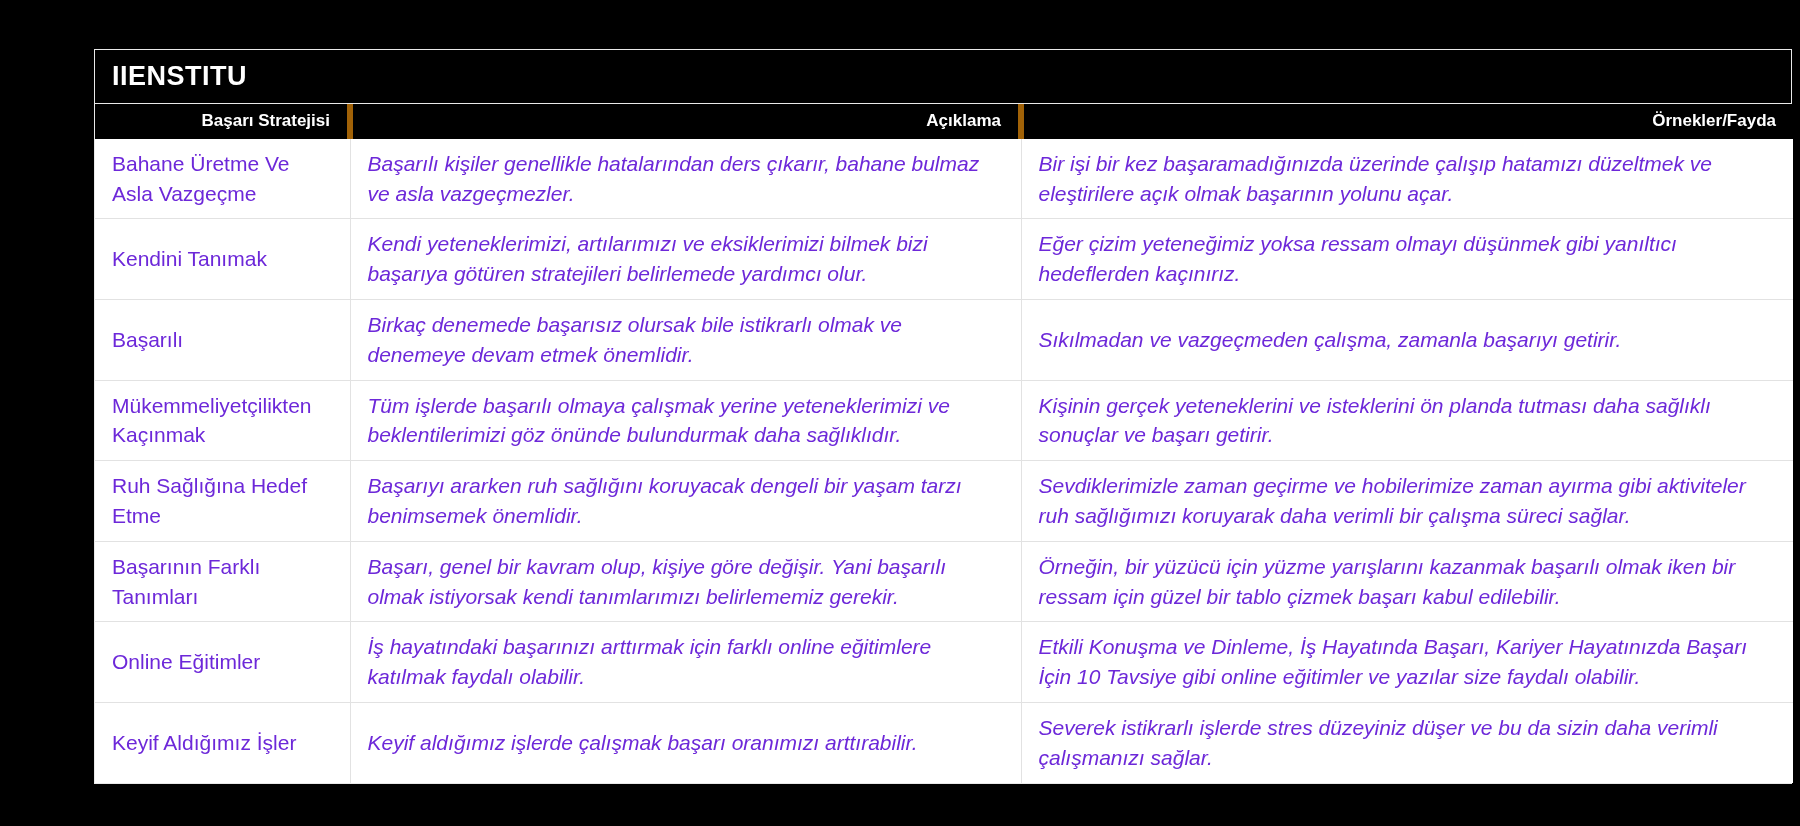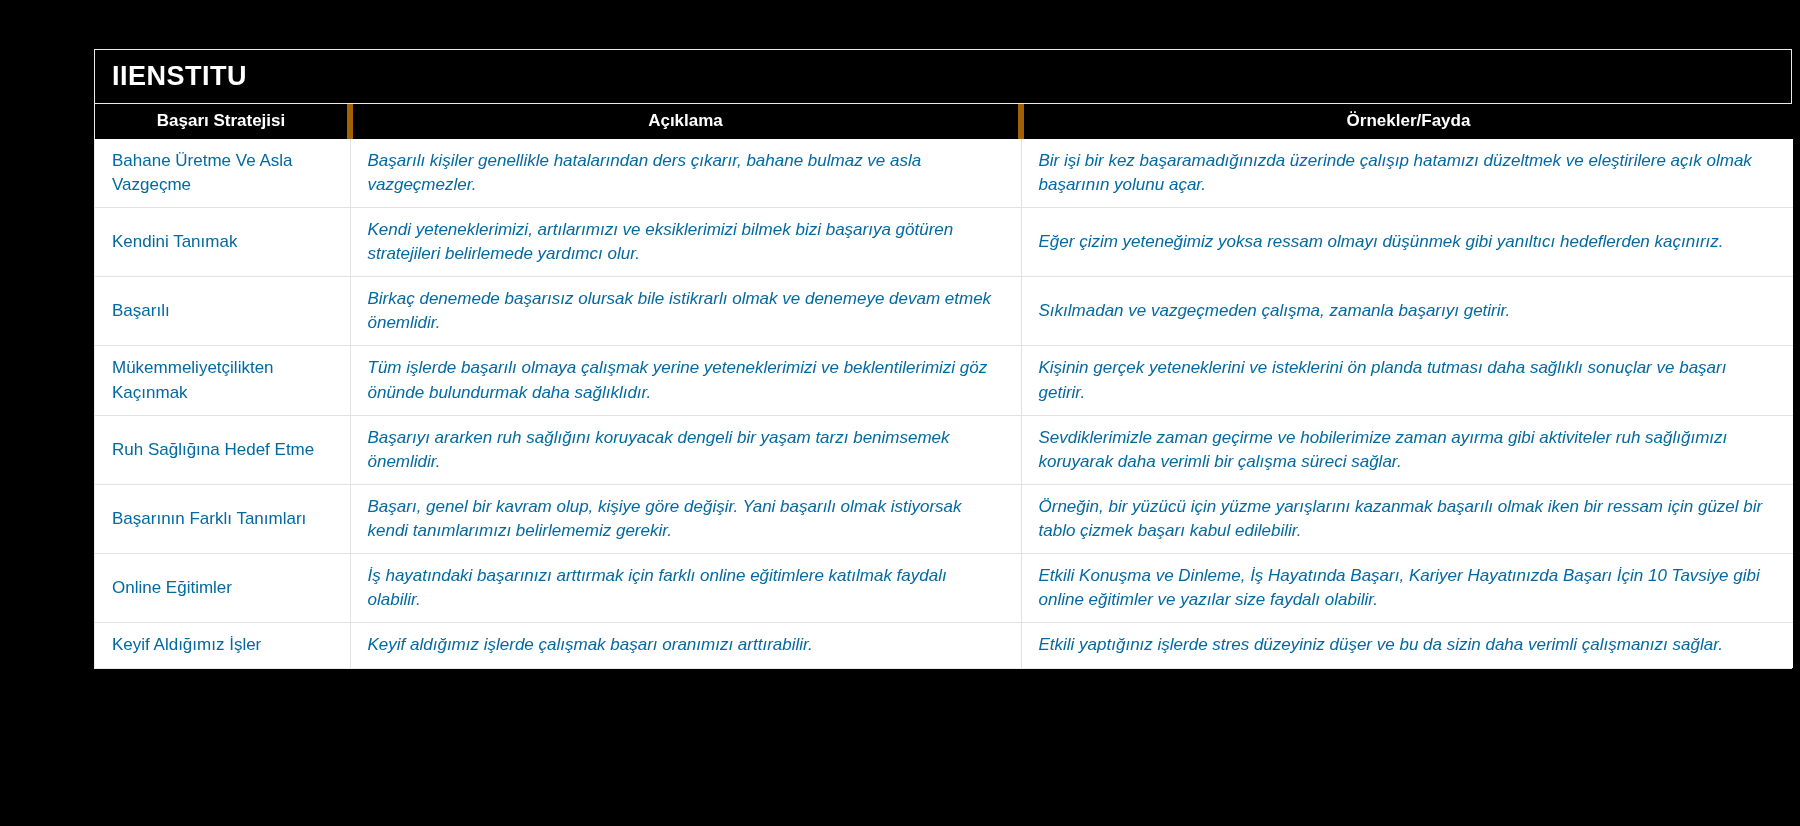--- a/index.html
+++ b/index.html
@@ -36,33 +36,33 @@
     letter-spacing: 0.5px;
   }
   table.strategies {
     width: 100%;
     border-collapse: collapse;
     table-layout: fixed;
   }
   table.strategies thead th {
     background: #000000;
     color: #ffffff;
-    text-align: center;
+    text-align: right;
     font-size: 17px;
     font-weight: 700;
     padding: 8px 17px;
     line-height: 1.1;
   }
   table.strategies thead th + th {
     border-left: 6px solid #a16207;
   }
   table.strategies tbody td {
     background: #ffffff;
-    color: #0369a1;
-    font-size: 17px;
+    color: #6d28d9;
+    font-size: 21px;
     font-weight: 400;
     padding: 10px 17px;
     vertical-align: middle;
     line-height: 1.42;
     border-top: 1px solid #e2e2e2;
     word-wrap: break-word;
   }
   table.strategies tbody tr:first-child td {
     border-top: none;
   }
@@ -124,17 +124,17 @@
           <td>Örneğin, bir yüzücü için yüzme yarışlarını kazanmak başarılı olmak iken bir ressam için güzel bir tablo çizmek başarı kabul edilebilir.</td>
         </tr>
         <tr>
           <td>Online Eğitimler</td>
           <td>İş hayatındaki başarınızı arttırmak için farklı online eğitimlere katılmak faydalı olabilir.</td>
           <td>Etkili Konuşma ve Dinleme, İş Hayatında Başarı, Kariyer Hayatınızda Başarı İçin 10 Tavsiye gibi online eğitimler ve yazılar size faydalı olabilir.</td>
         </tr>
         <tr>
           <td>Keyif Aldığımız İşler</td>
           <td>Keyif aldığımız işlerde çalışmak başarı oranımızı arttırabilir.</td>
-          <td>Etkili yaptığınız işlerde stres düzeyiniz düşer ve bu da sizin daha verimli çalışmanızı sağlar.</td>
+          <td>Severek istikrarlı işlerde stres düzeyiniz düşer ve bu da sizin daha verimli çalışmanızı sağlar.</td>
         </tr>
       </tbody>
   </table>
 </div>
 
 </body></html>

